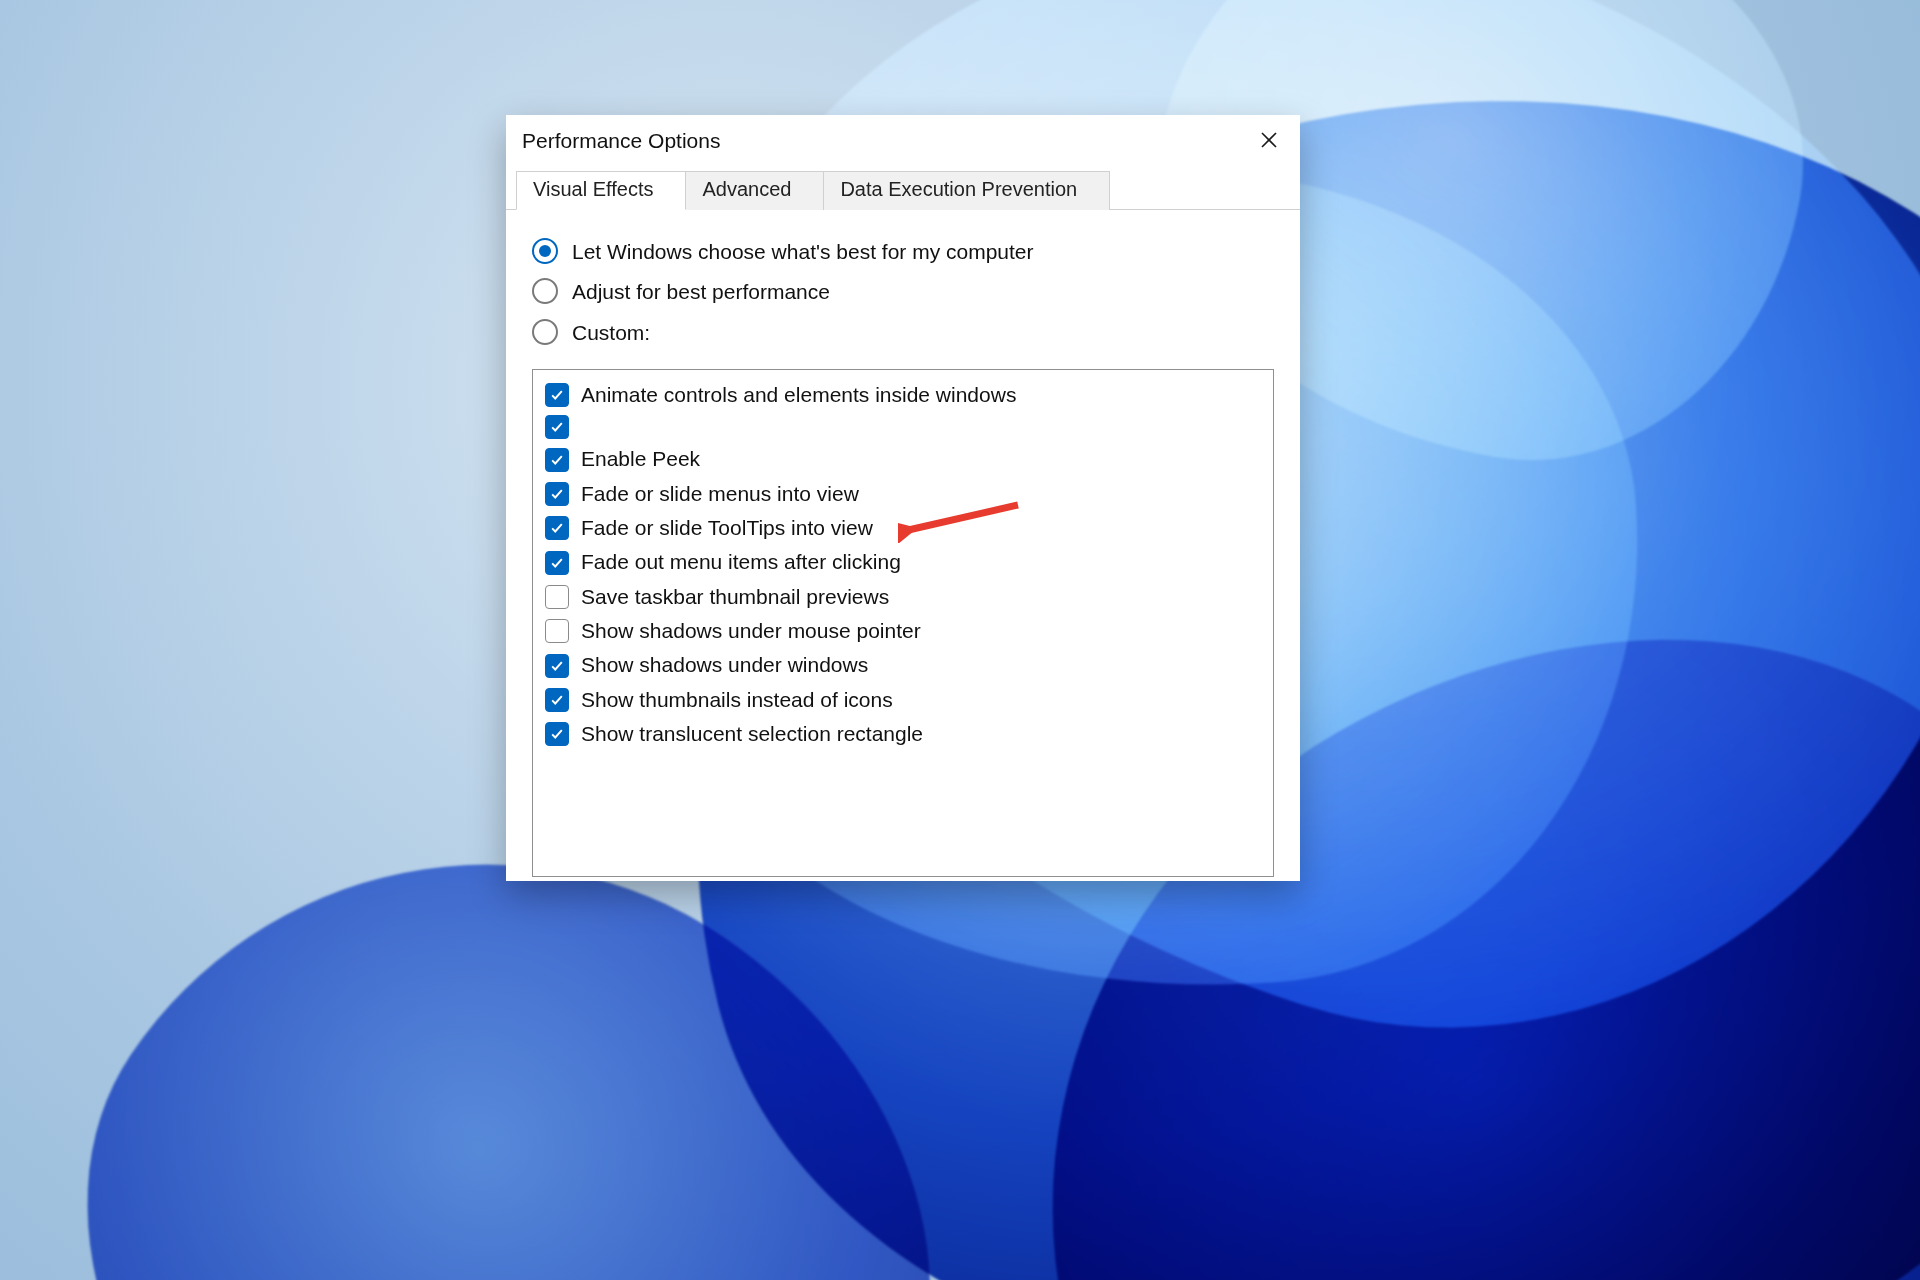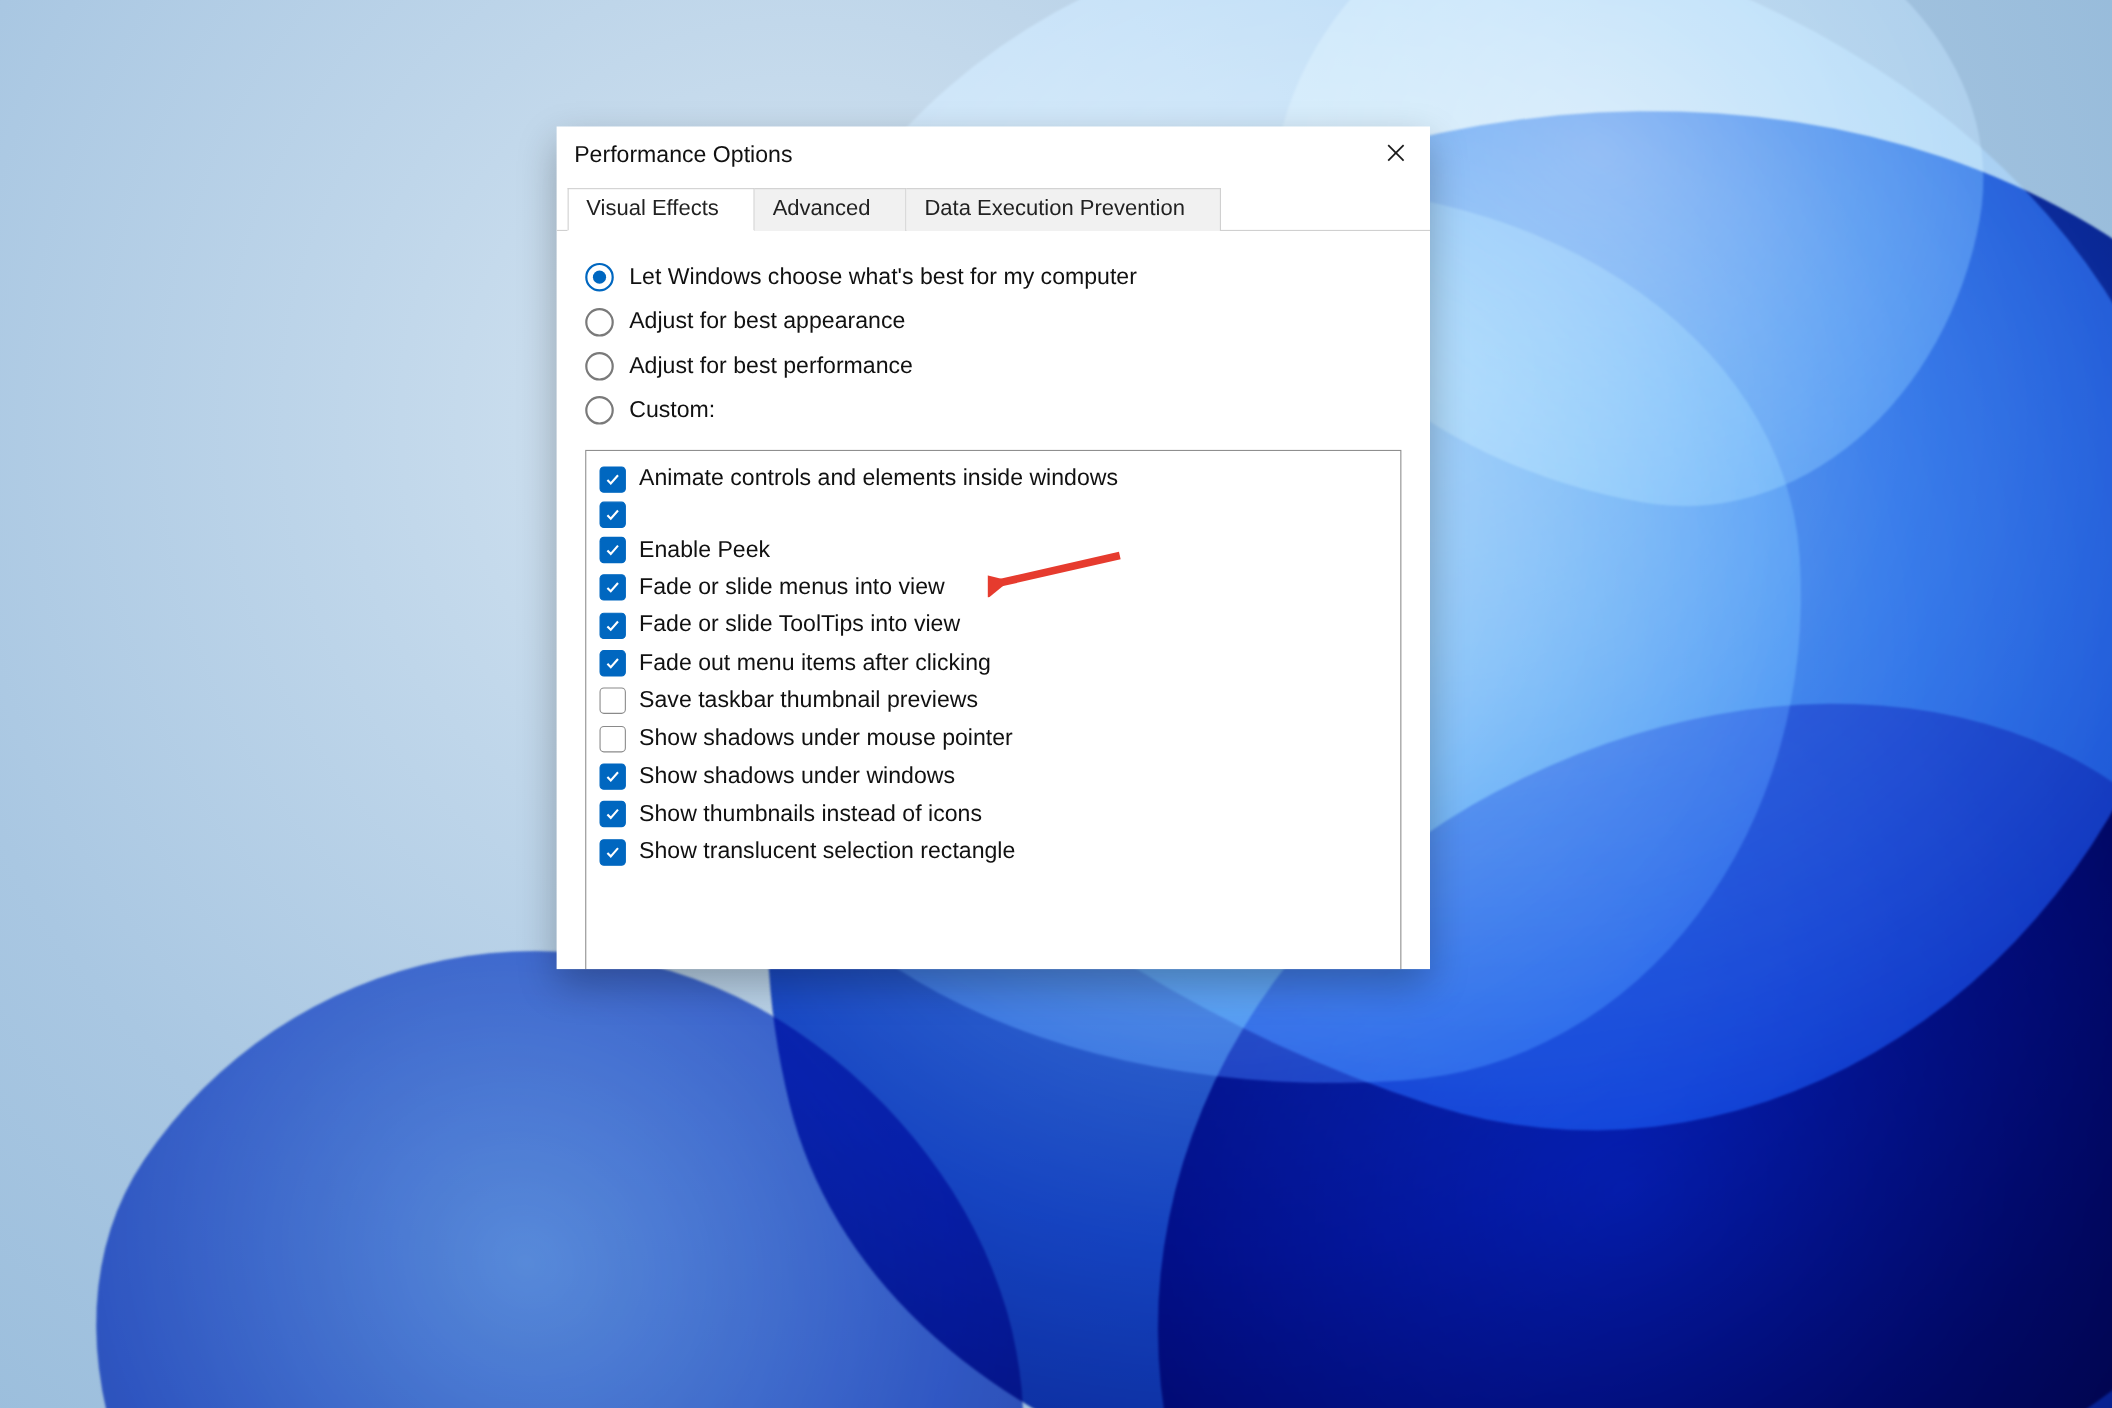--- a/index.html
+++ b/index.html
@@ -98,21 +98,21 @@
   }
 
   .body {
     padding: 28px 26px 0 26px;
     font-size: 21px;
     line-height: 1.35;
   }
   .desc { margin-bottom: 40px; max-width: 700px; }
 
   .radio-list { display:flex; flex-direction:column; gap:12px; margin-bottom:22px; }
-  .radio-row { display:flex; align-items:center; gap:14px; cursor:pointer; position:relative; }
+  .radio-row { display:flex; align-items:flex-start; gap:14px; cursor:pointer; position:relative; }
   .radio-outer {
     width:22px; height:22px; border:2px solid #7a7a7a; border-radius:50%;
     display:flex; align-items:center; justify-content:center; flex:0 0 22px;
   }
   .radio-row.selected .radio-outer { border-color:#0067c0; }
   .radio-row.selected .radio-outer::after {
     content:""; width:12px; height:12px; border-radius:50%; background:#0067c0;
   }
 
   .checkbox-pane {
@@ -175,24 +175,20 @@
 
   <div class="body">
 
     <div class="radio-list" id="radio-list">
         <div class="radio-row selected">
           <span class="radio-outer"></span>
           <span>Let Windows choose what's best for my computer</span>
         </div>
         <div class="radio-row">
           <span class="radio-outer"></span>
-          <span>Adjust for best appearance</span>
-        </div>
-        <div class="radio-row">
-          <span class="radio-outer"></span>
           <span>Adjust for best performance</span>
         </div>
         <div class="radio-row">
           <span class="radio-outer"></span>
           <span>Custom:</span>
         </div>
       </div>
 
     <div class="checkbox-pane" id="check-list">
         <div class="check-row">

